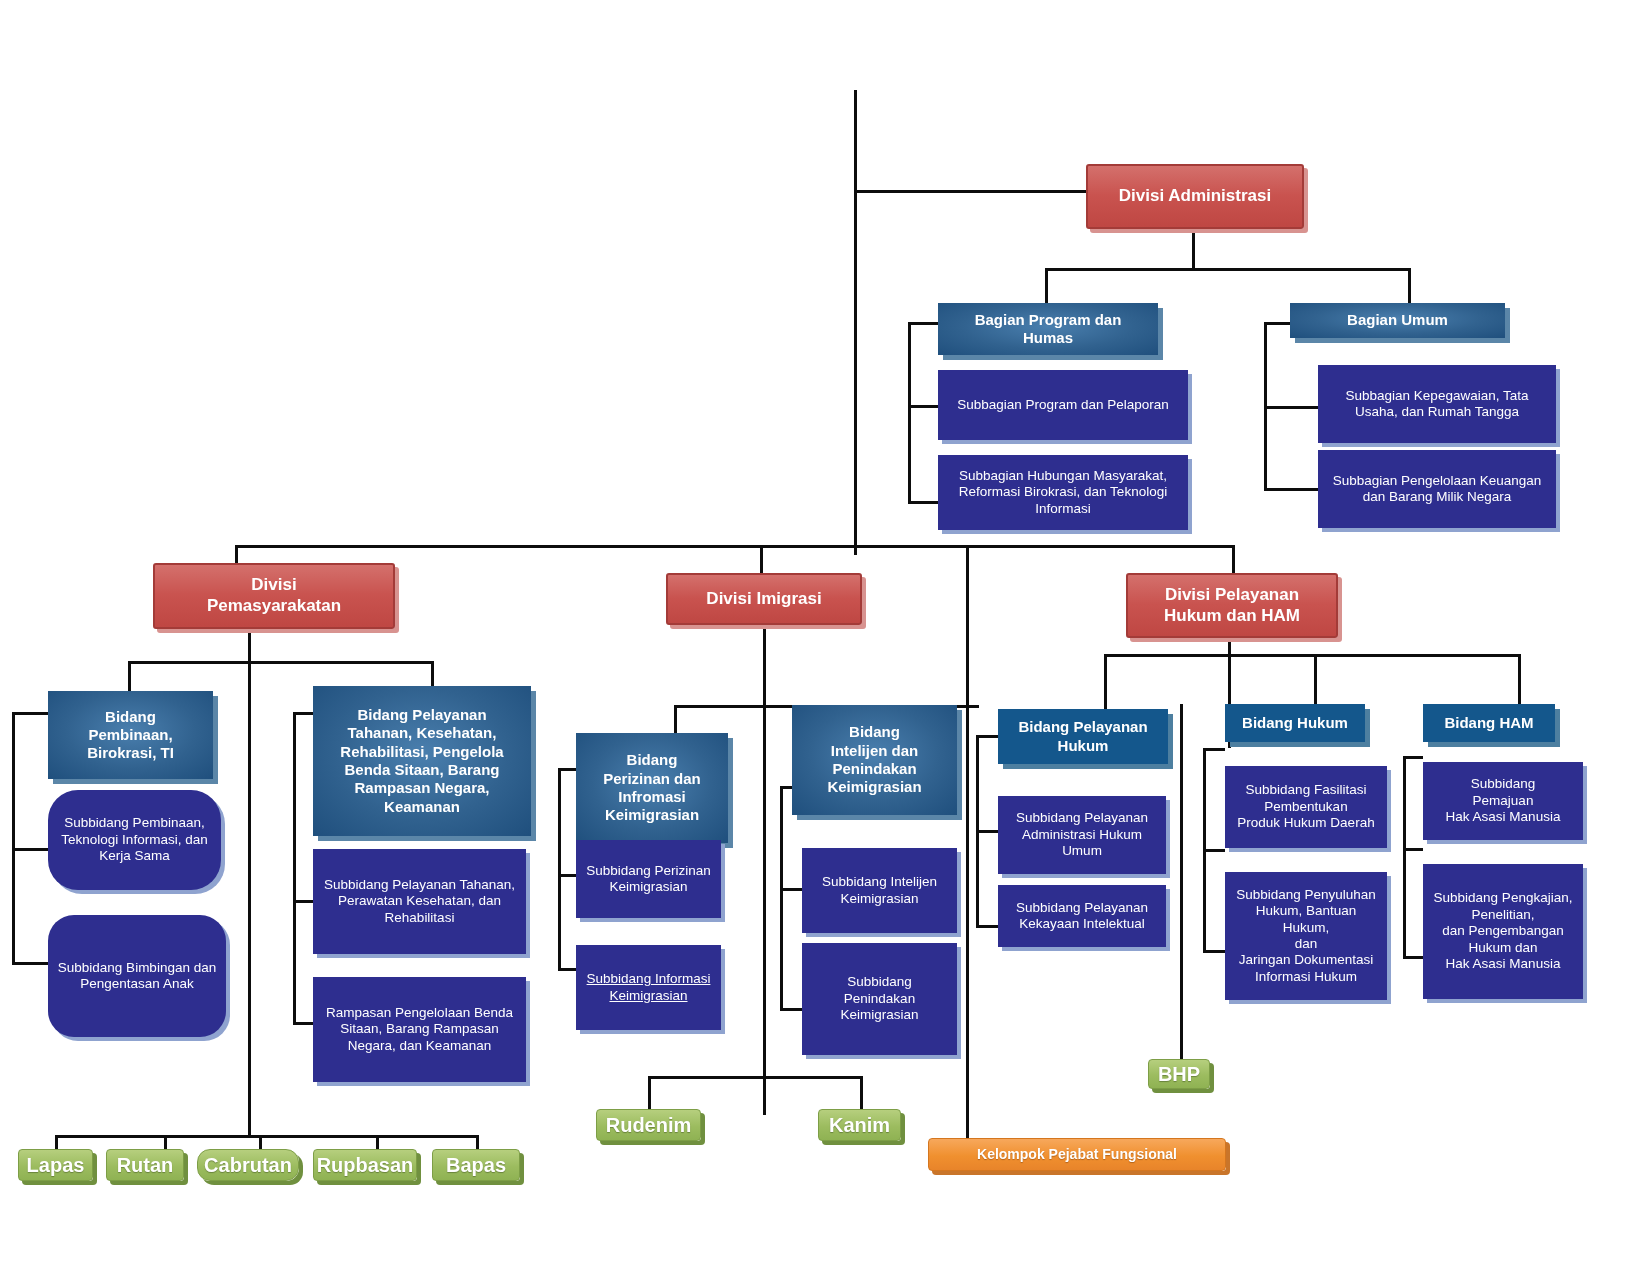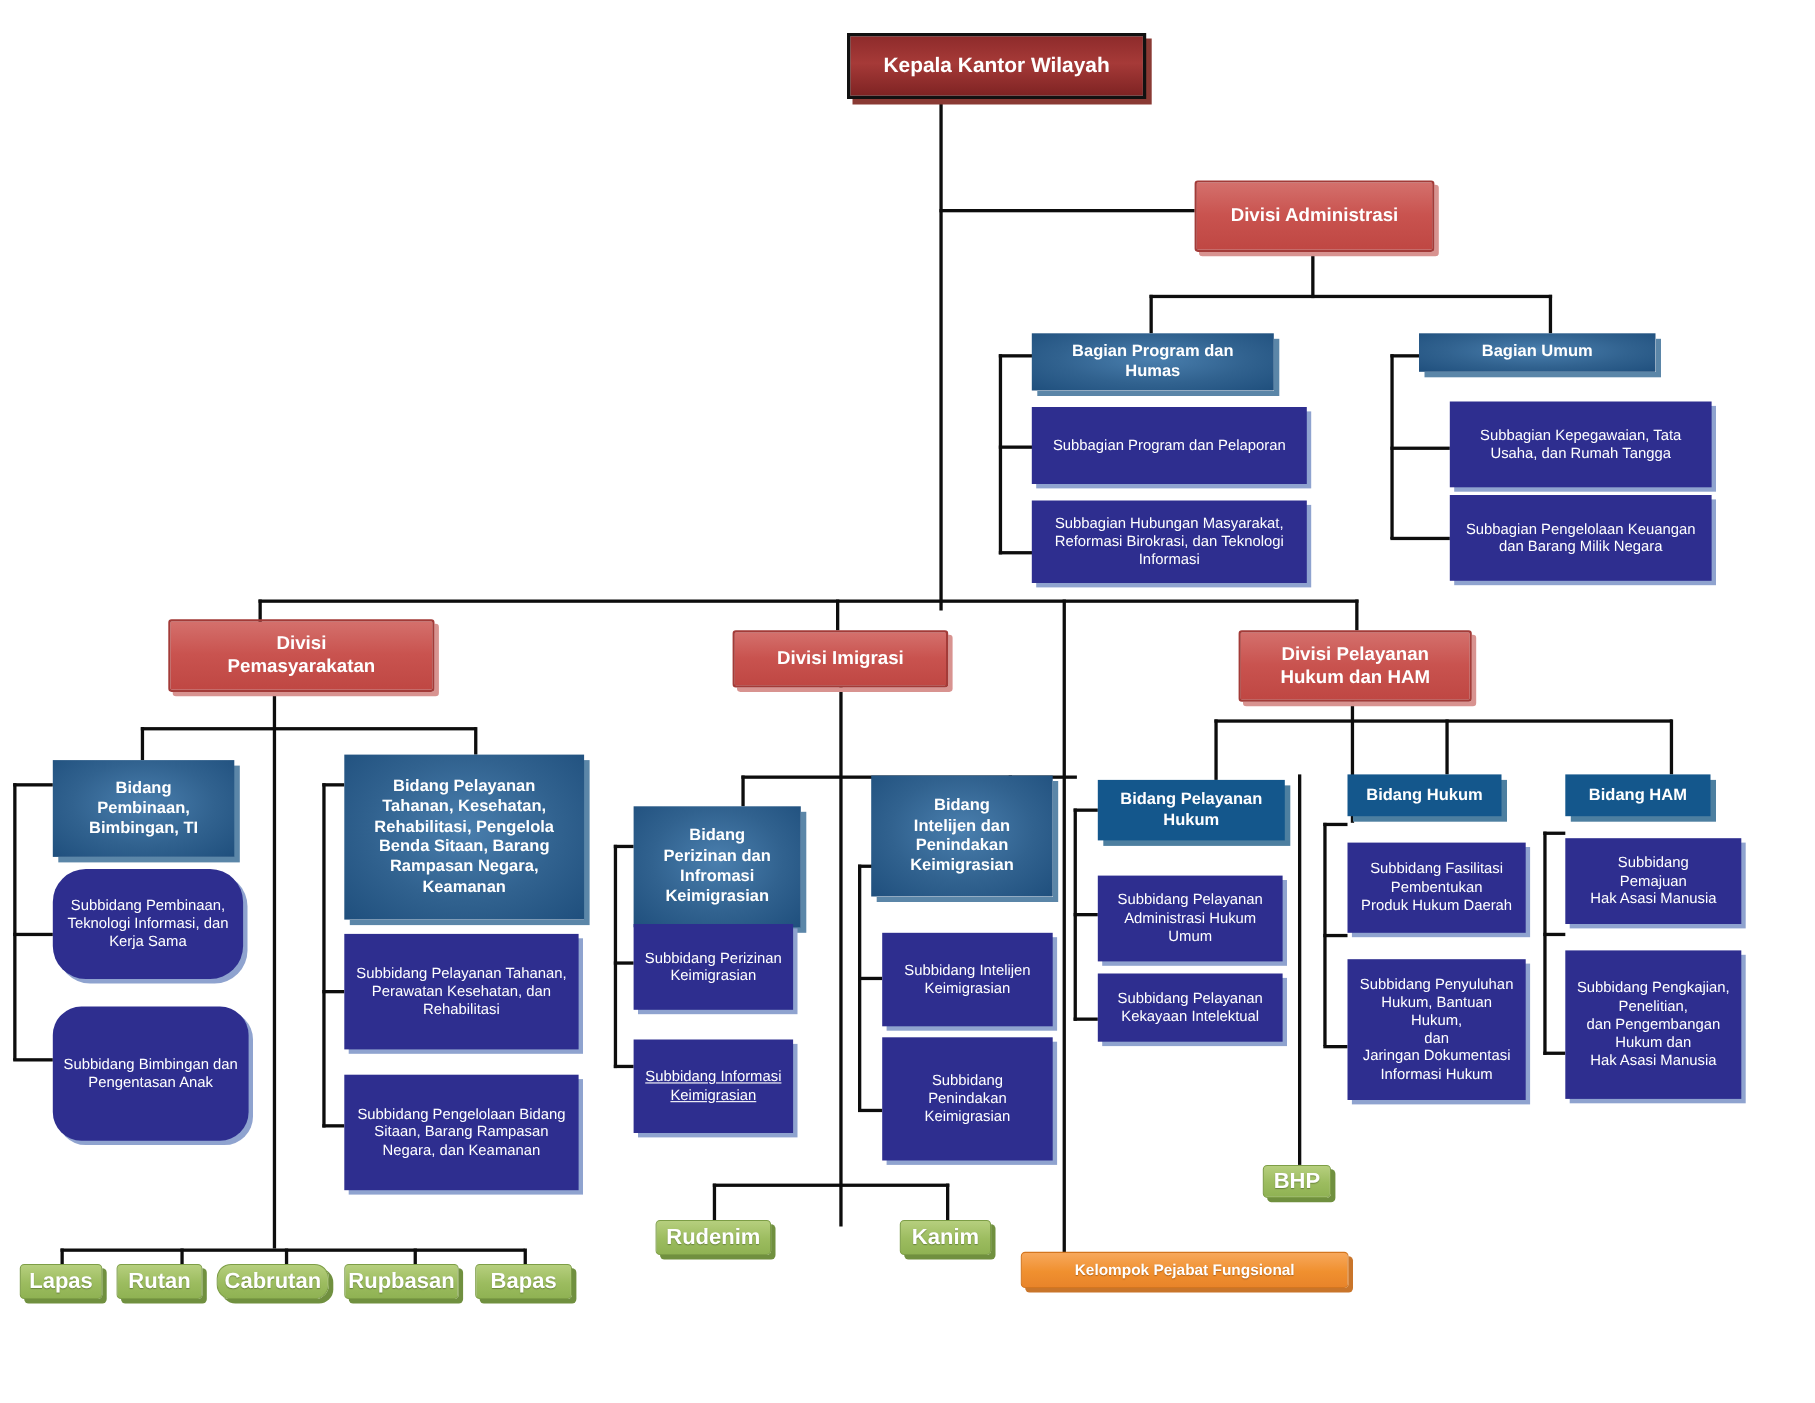--- a/index.html
+++ b/index.html
@@ -190,21 +190,20 @@
   <div class="ln v" style="left:1203px; top:748px; height:203px;"></div>
   <div class="ln h" style="left:1203px; top:748px; width:22px;"></div>
   <div class="ln h" style="left:1203px; top:849px; width:22px;"></div>
   <div class="ln h" style="left:1203px; top:950px; width:22px;"></div>
 
   <div class="ln v" style="left:1403px; top:756px; height:203px;"></div>
   <div class="ln h" style="left:1403px; top:756px; width:20px;"></div>
   <div class="ln h" style="left:1403px; top:848px; width:20px;"></div>
   <div class="ln h" style="left:1403px; top:956px; width:20px;"></div>
 
-  <div class="box lvl0" style="left:770px; top:30px; width:272px; height:60px;">Kepala Kantor Wilayah</div>
 
   <div class="box lvl1" style="left:1086px; top:164px; width:218px; height:65px;">Divisi Administrasi</div>
 
   <div class="box lvl2" style="left:938px; top:303px; width:220px; height:52px;">
     <span class="stack">
       <span>Bagian Program dan</span>
       <span>Humas</span>
     </span>
   </div>
 
@@ -238,21 +237,21 @@
     <span class="stack">
       <span>Subbagian Pengelolaan Keuangan</span>
       <span>dan Barang Milik Negara</span>
     </span>
   </div>
 
   <div class="box lvl2" style="left:48px; top:691px; width:165px; height:88px;">
     <span class="stack">
       <span>Bidang</span>
       <span>Pembinaan,</span>
-      <span>Bimbingan, TI</span>
+      <span>Birokrasi, TI</span>
     </span>
   </div>
 
   <div class="box lvl3" style="left:48px; top:790px; width:173px; height:100px;border-radius:30px;">
     <span class="stack">
       <span>Subbidang Pembinaan,</span>
       <span>Teknologi Informasi, dan</span>
       <span>Kerja Sama</span>
     </span>
   </div>
@@ -278,21 +277,21 @@
   <div class="box lvl3" style="left:313px; top:849px; width:213px; height:105px;">
     <span class="stack">
       <span>Subbidang Pelayanan Tahanan,</span>
       <span>Perawatan Kesehatan, dan</span>
       <span>Rehabilitasi</span>
     </span>
   </div>
 
   <div class="box lvl3" style="left:313px; top:977px; width:213px; height:105px;">
     <span class="stack">
-      <span>Subbidang Pengelolaan Bidang</span>
+      <span>Rampasan Pengelolaan Benda</span>
       <span>Sitaan, Barang Rampasan</span>
       <span>Negara, dan Keamanan</span>
     </span>
   </div>
 
   <div class="box green" style="left:18px; top:1149px; width:75px; height:32px;">Lapas</div>
   <div class="box green" style="left:106px; top:1149px; width:78px; height:32px;">Rutan</div>
   <div class="box green" style="left:197px; top:1149px; width:102px; height:32px;border-radius:13px;">Cabrutan</div>
   <div class="box green" style="left:313px; top:1149px; width:104px; height:32px;">Rupbasan</div>
   <div class="box green" style="left:432px; top:1149px; width:88px; height:32px;">Bapas</div>

